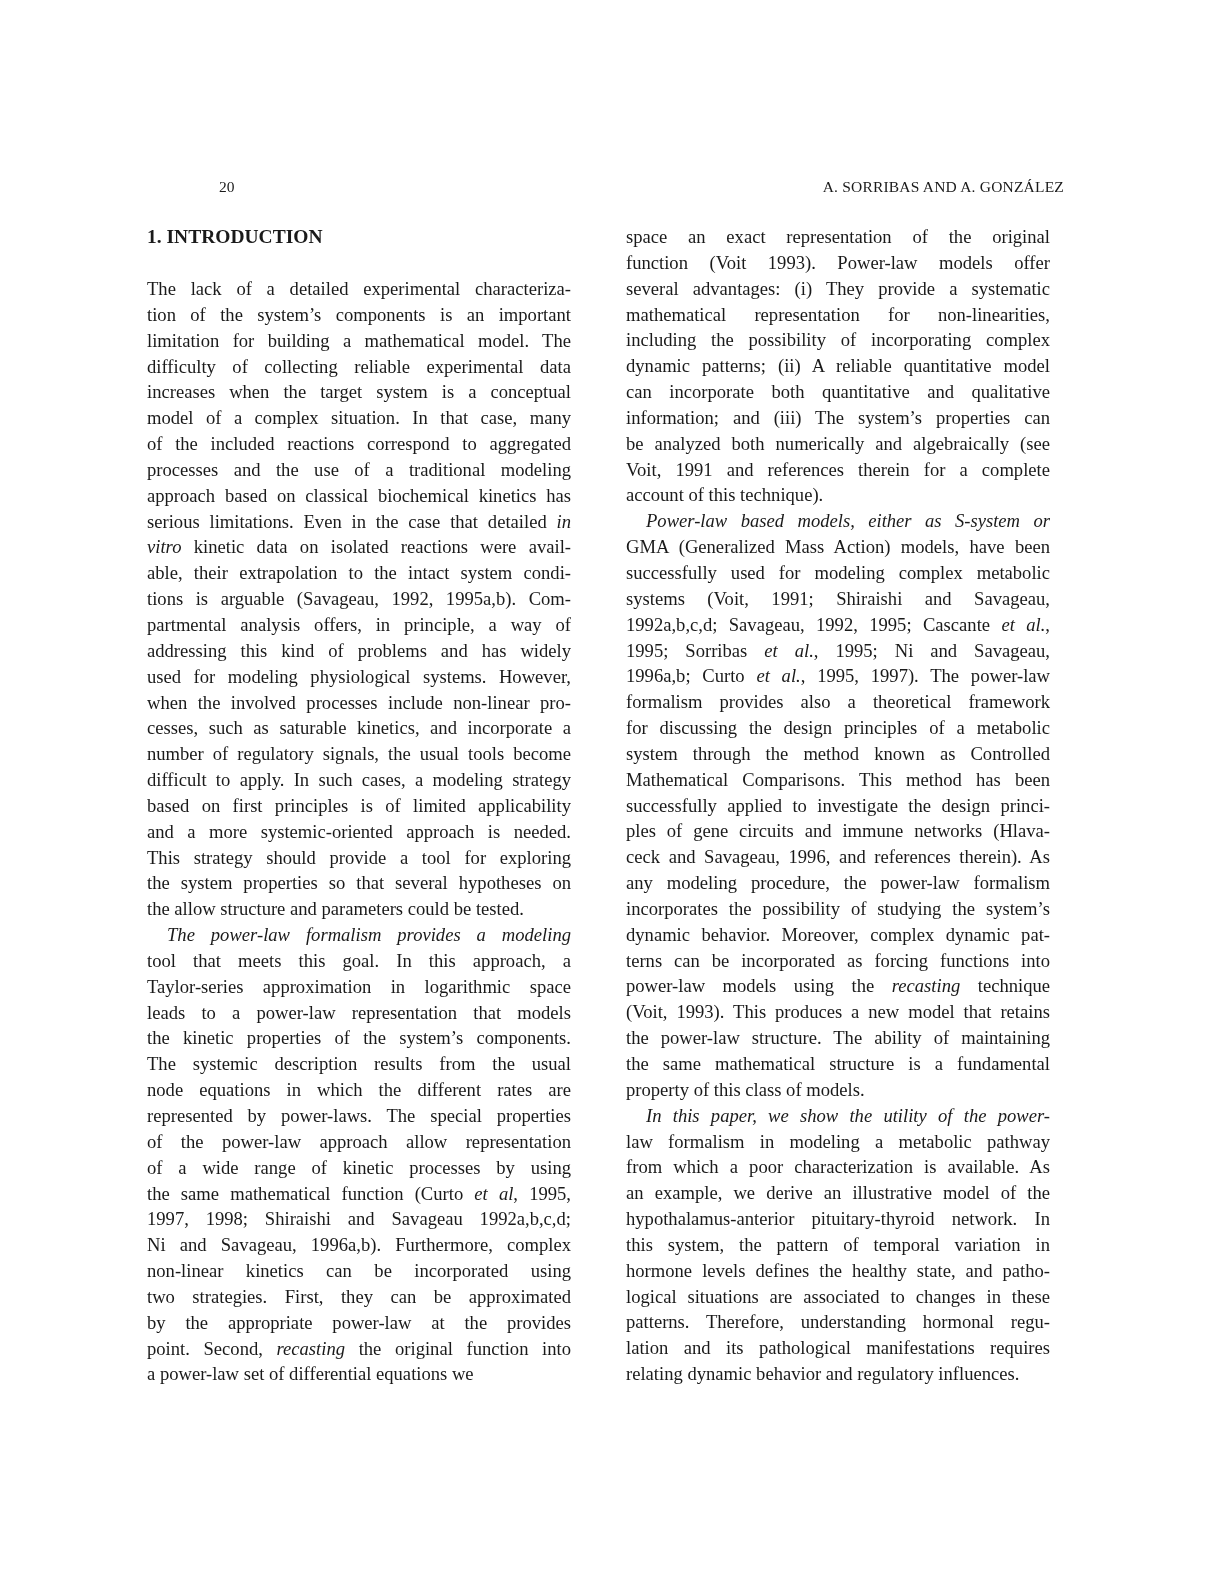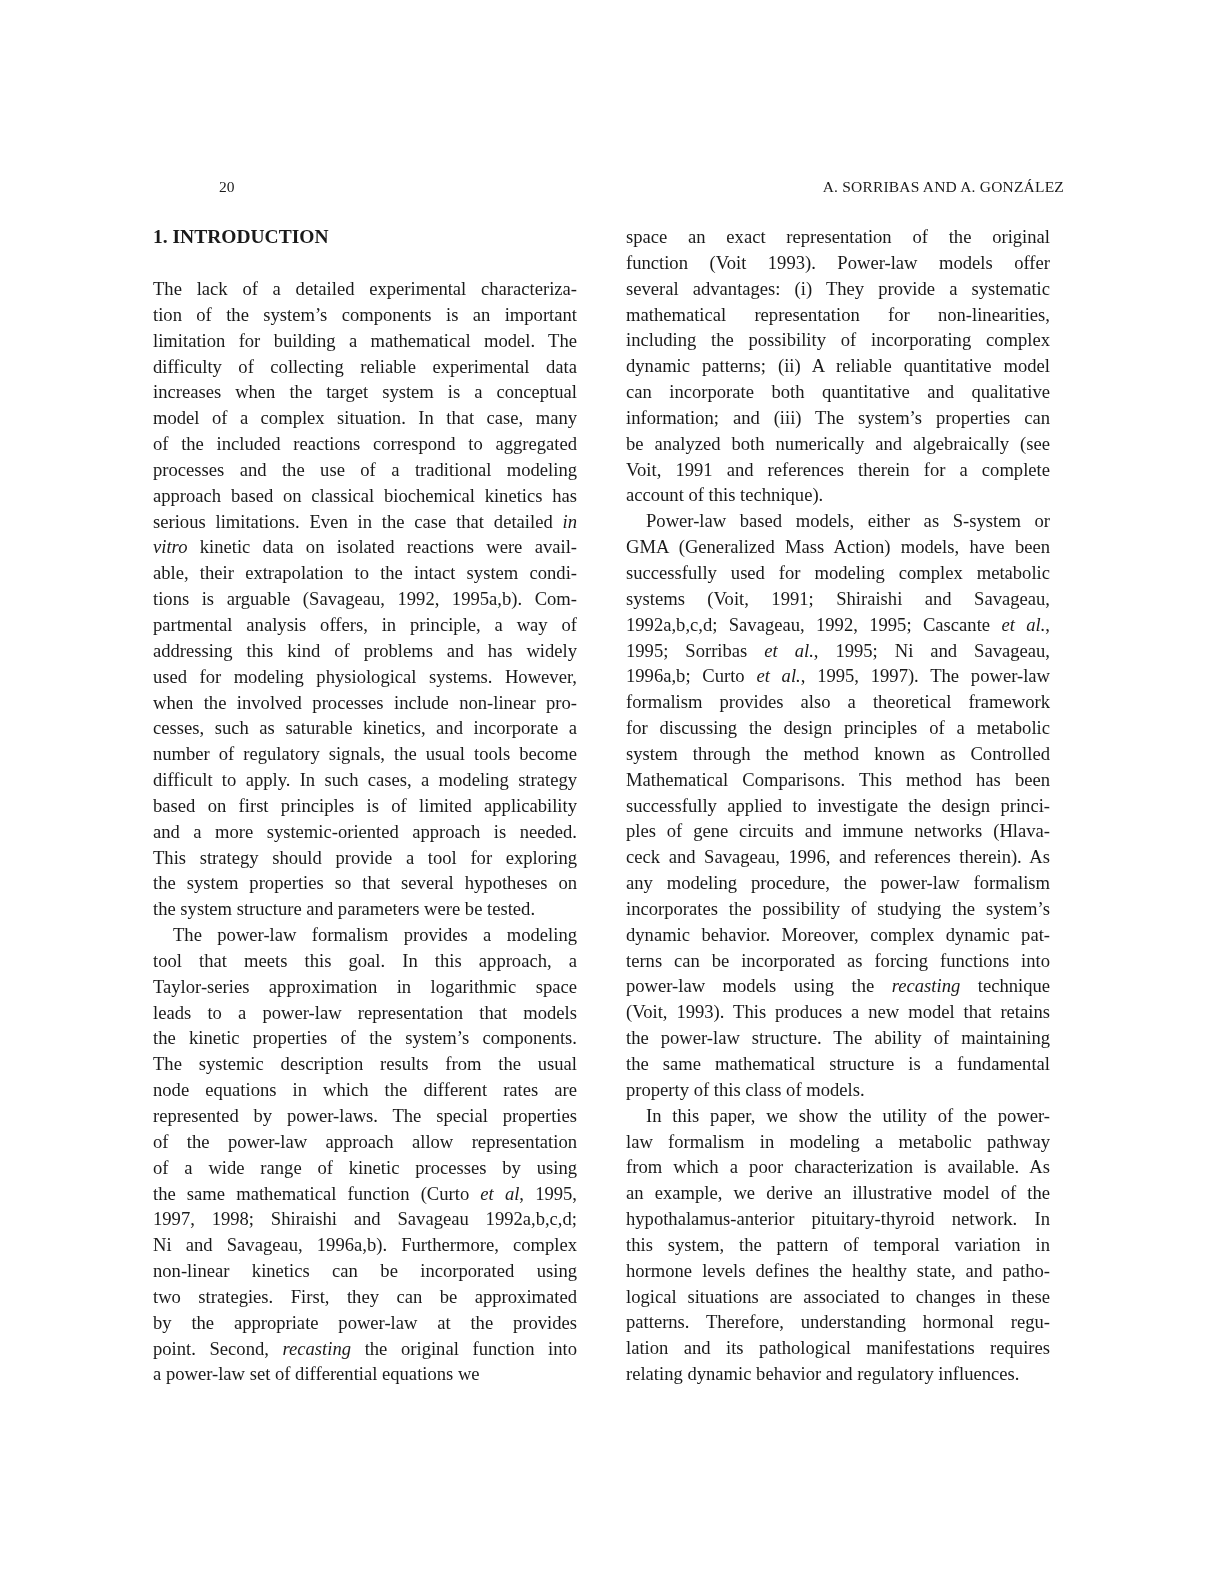--- a/index.html
+++ b/index.html
@@ -2,26 +2,26 @@
 <html><head>
   <meta charset="utf-8">
   <style>
     html, body { margin: 0; padding: 0; background: #ffffff; }
     body { width: 1224px; height: 1584px; position: relative; overflow: hidden;
            font-family: "Liberation Serif", "DejaVu Serif", serif; color: #1a1a1a; }
     .running-head { position: absolute; top: 178px; left: 164px; width: 900px; height: 24px; font-size: 15.5px; }
     .page-number { position: absolute; left: 8px; top: 0; margin-left: 47px; }
     .running-title { position: absolute; left: 0; right: 0; top: 0; text-align: right; letter-spacing: 0.2px; padding-left: 30px; }
     .col { position: absolute; width: 424px; font-size: 18.6px; line-height: 25.85px; }
-    .col-left { left: 153px; top: 224px; }
+    .col-left { left: 147px; top: 224px; }
     .col-right { left: 626px; top: 224px; }
     .heading { font-weight: bold; font-size: 19.5px; margin-bottom: 26px; height: 26px; }
     .line { display: block; text-align: justify; text-align-last: justify; white-space: nowrap; height: 25.85px; overflow: visible; }
     .line.last { text-align-last: left; }
-    .line.indent { padding-left: 20px; }
+    .line.indent { padding-left: 20px; font-style: italic; }
     .para-lines { margin: 0; }
     i { font-style: italic; }
   </style>
 </head>
 <body>
 
 <div class="running-head">
   <span class="page-number">20</span>
   <span class="running-title">A. SORRIBAS AND A. GONZÁLEZ</span>
 </div>
@@ -47,21 +47,21 @@
         <span class="line">addressing this kind of problems and has widely</span>
         <span class="line">used for modeling physiological systems. However,</span>
         <span class="line">when the involved processes include non-linear pro-</span>
         <span class="line">cesses, such as saturable kinetics, and incorporate a</span>
         <span class="line">number of regulatory signals, the usual tools become</span>
         <span class="line">difficult to apply. In such cases, a modeling strategy</span>
         <span class="line">based on first principles is of limited applicability</span>
         <span class="line">and a more systemic-oriented approach is needed.</span>
         <span class="line">This strategy should provide a tool for exploring</span>
         <span class="line">the system properties so that several hypotheses on</span>
-        <span class="line last">the system structure and parameters were be tested.</span>
+        <span class="line last">the allow structure and parameters could be tested.</span>
       </div>
       <div class="para-lines">
         <span class="line indent">The power-law formalism provides a modeling</span>
         <span class="line">tool that meets this goal. In this approach, a</span>
         <span class="line">Taylor-series approximation in logarithmic space</span>
         <span class="line">leads to a power-law representation that models</span>
         <span class="line">the kinetic properties of the system’s components.</span>
         <span class="line">The systemic description results from the usual</span>
         <span class="line">node equations in which the different rates are</span>
         <span class="line">represented by power-laws. The special properties</span>

